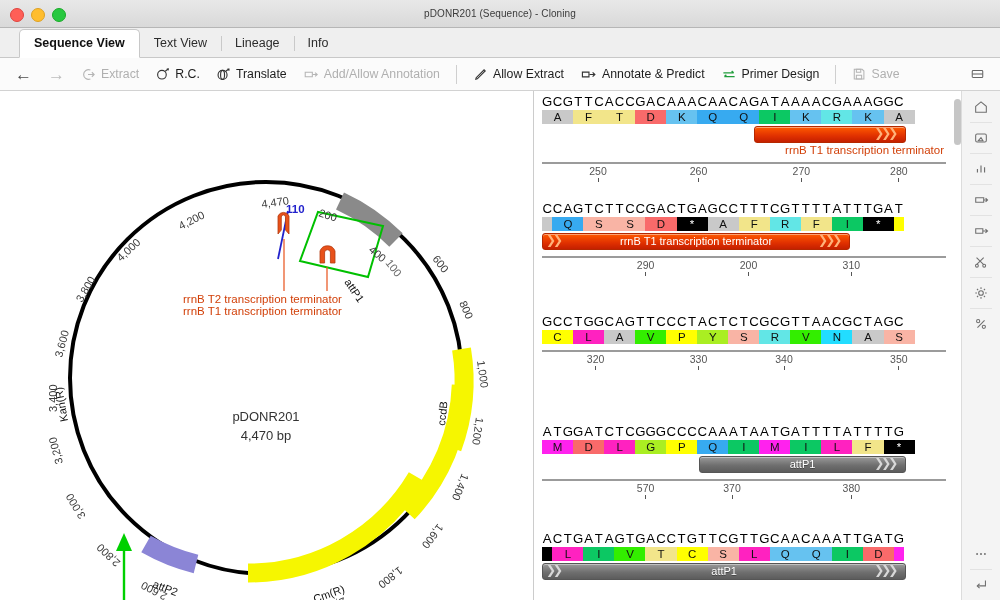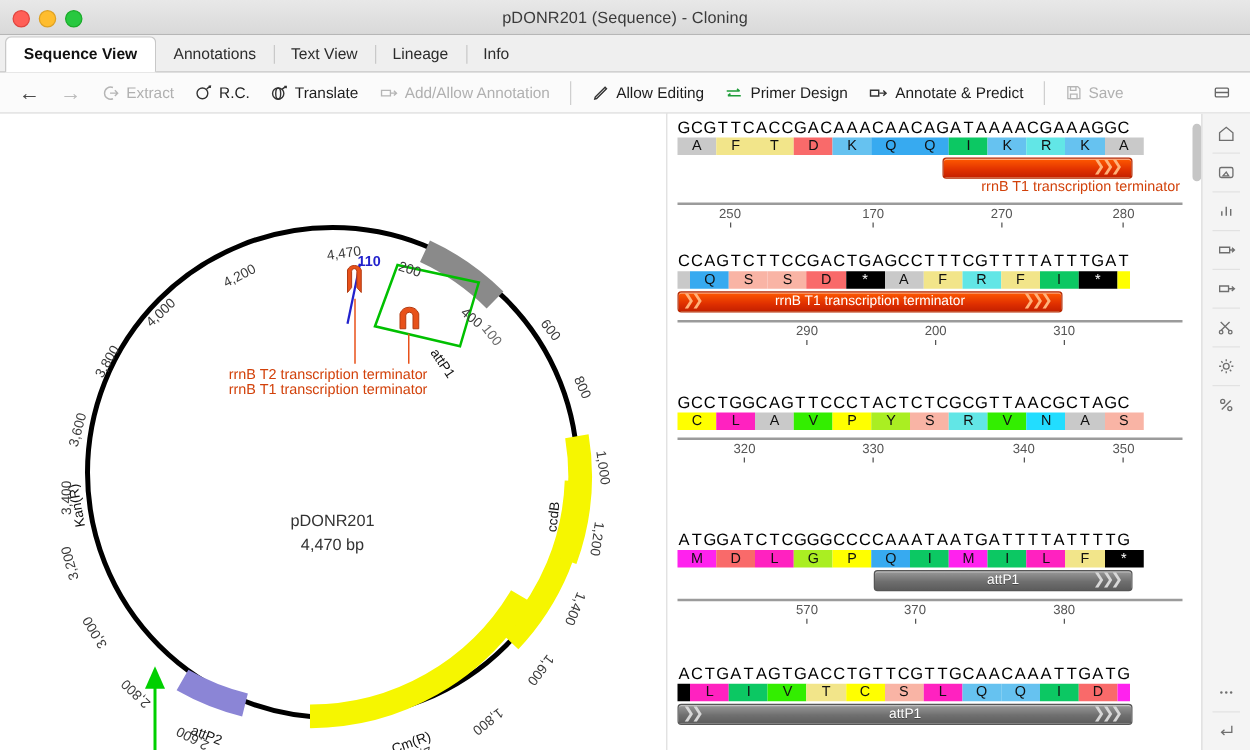--- a/index.html
+++ b/index.html
@@ -17,29 +17,29 @@
     background:linear-gradient(#e8e8e8,#d9d9d9);
     border-bottom:1px solid #b6b6b6;
     display:flex;align-items:center;
   }
   .traffic{position:absolute;left:10px;top:8px;display:flex;gap:7px;}
   .dot{width:12px;height:12px;border-radius:50%;}
   .dot.red{background:#ff5f57;border:1px solid #e0443e;}
   .dot.yellow{background:#ffbd2e;border:1px solid #dea123;}
   .dot.green{background:#28c840;border:1px solid #1aab29;}
   .wtitle{
-    width:100%;text-align:center;font-size:13px;color:#3b3b3b;
+    width:100%;text-align:center;font-size:10px;color:#3b3b3b;
     letter-spacing:.1px;
   }
 
   
   .tabbar{
     position:relative;height:29px;background:#efefef;
     border-bottom:1px solid #c8c8c8;display:flex;align-items:flex-end;
-    padding-left:4px;
+    padding-left:19px;
   }
   .tab{
     position:relative;height:28px;line-height:28px;padding:0 14px;
     font-size:12.5px;color:#2c2c2c;white-space:nowrap;cursor:default;
   }
   .tab + .tab::before{
     content:"";position:absolute;left:0;top:7px;height:15px;width:1px;background:#c9c9c9;
   }
   .tab.active{
     background:#ffffff;font-weight:bold;color:#111;
@@ -154,21 +154,20 @@
     <div class="traffic">
       <div class="dot red"></div>
       <div class="dot yellow"></div>
       <div class="dot green"></div>
     </div>
     <div class="wtitle">pDONR201 (Sequence) - Cloning</div>
   </div>
 
   <div class="tabbar">
     <div class="tab active">Sequence View</div>
-    <div class="tab">Annotations</div>
     <div class="tab">Text View</div>
     <div class="tab">Lineage</div>
     <div class="tab">Info</div>
   </div>
 
   <div class="toolbar">
     <div class="navarrow">←</div>
     <div class="navarrow dim">→</div>
 
     <div class="tbtn disabled">
@@ -213,40 +212,40 @@
     </div>
 
     <div class="tsep"></div>
 
     <div class="tbtn">
       <span>
         <svg width="15" height="15" viewBox="0 0 16 16" fill="none" stroke="#333" stroke-width="1.2">
           <path d="M3 13l1.6-.4L13 4.2l-1.2-1.2L3.4 11.4z"></path>
         </svg>
       </span>
-      <span>Allow Editing</span>
-    </div>
-
-    <div class="tbtn">
-      <span>
-        <svg width="16" height="15" viewBox="0 0 16 16" fill="none" stroke="#1f9d3a" stroke-width="1.4">
-          <path d="M2 6.2h11M13 6.2l-2.2-1.8M14 10.2H3M3 10.2l2.2-1.8"></path>
-        </svg>
-      </span>
-      <span>Primer Design</span>
+      <span>Allow Extract</span>
     </div>
 
     <div class="tbtn">
       <span>
         <svg width="17" height="15" viewBox="0 0 18 16" fill="none" stroke="#333" stroke-width="1.2">
           <path d="M2.5 5.5h7v5h-7z"></path>
             <path d="M10 8h5.5M13.4 5.8 15.8 8l-2.4 2.2"></path>
         </svg>
       </span>
       <span>Annotate &amp; Predict</span>
+    </div>
+
+    <div class="tbtn">
+      <span>
+        <svg width="16" height="15" viewBox="0 0 16 16" fill="none" stroke="#1f9d3a" stroke-width="1.4">
+          <path d="M2 6.2h11M13 6.2l-2.2-1.8M14 10.2H3M3 10.2l2.2-1.8"></path>
+        </svg>
+      </span>
+      <span>Primer Design</span>
     </div>
 
     <div class="tsep"></div>
 
     <div class="tbtn disabled">
       <span>
         <svg width="14" height="14" viewBox="0 0 16 16" fill="none" stroke="#b5b5b5" stroke-width="1.2">
           <path d="M2.6 2.6h9l2 2v9h-11z"></path>
             <path d="M5 2.6h5v3.4H5zM5 9.4h6v4.2H5z"></path>
         </svg>
@@ -404,26 +403,26 @@
               <span class="wide3" style="background: rgb(102, 194, 240); width: 31.05px; color: rgb(17, 17, 17);">K</span>
               <span class="wide3" style="background: rgb(201, 201, 201); width: 31.05px; color: rgb(17, 17, 17);">A</span>
             </div>
             <div class="annrow">
               <div class="annbar ann-term" style="left: 211.916px; width: 150.334px;"></div>
               <div class="chev" style="left: 332.25px;">❯❯❯</div>
             </div>
             <div class="annlabel">rrnB T1 transcription terminator</div>
             <div class="ruler">
               <div class="rline"></div>
-              <div class="rtick" style="left: 28px; width: 28px;">
+              <div class="rtick" style="left: 42px; width: 28px;">
                 <b>250</b>
                 <i></i>
               </div>
               <div class="rtick" style="left: 142.492px; width: 28px;">
-                <b>170</b>
+                <b>260</b>
                 <i></i>
               </div>
               <div class="rtick" style="left: 245.371px; width: 28px;">
                 <b>270</b>
                 <i></i>
               </div>
               <div class="rtick" style="left: 342.816px; width: 28px;">
                 <b>280</b>
                 <i></i>
               </div>
@@ -558,21 +557,21 @@
             <div class="ruler">
               <div class="rline"></div>
               <div class="rtick" style="left: 39.613px; width: 28px;">
                 <b>320</b>
                 <i></i>
               </div>
               <div class="rtick" style="left: 142.492px; width: 28px; text-align: center;">
                 <b>330</b>
                 <i></i>
               </div>
-              <div class="rtick" style="left: 263px; width: 28px;">
+              <div class="rtick" style="left: 228px; width: 28px;">
                 <b>340</b>
                 <i></i>
               </div>
               <div class="rtick" style="left: 342.816px; width: 28px;">
                 <b>350</b>
                 <i></i>
               </div>
             </div>
           </div>
           <div class="seqblock" style="position: absolute; left: 0px; right: 0px; top: 332px;">

